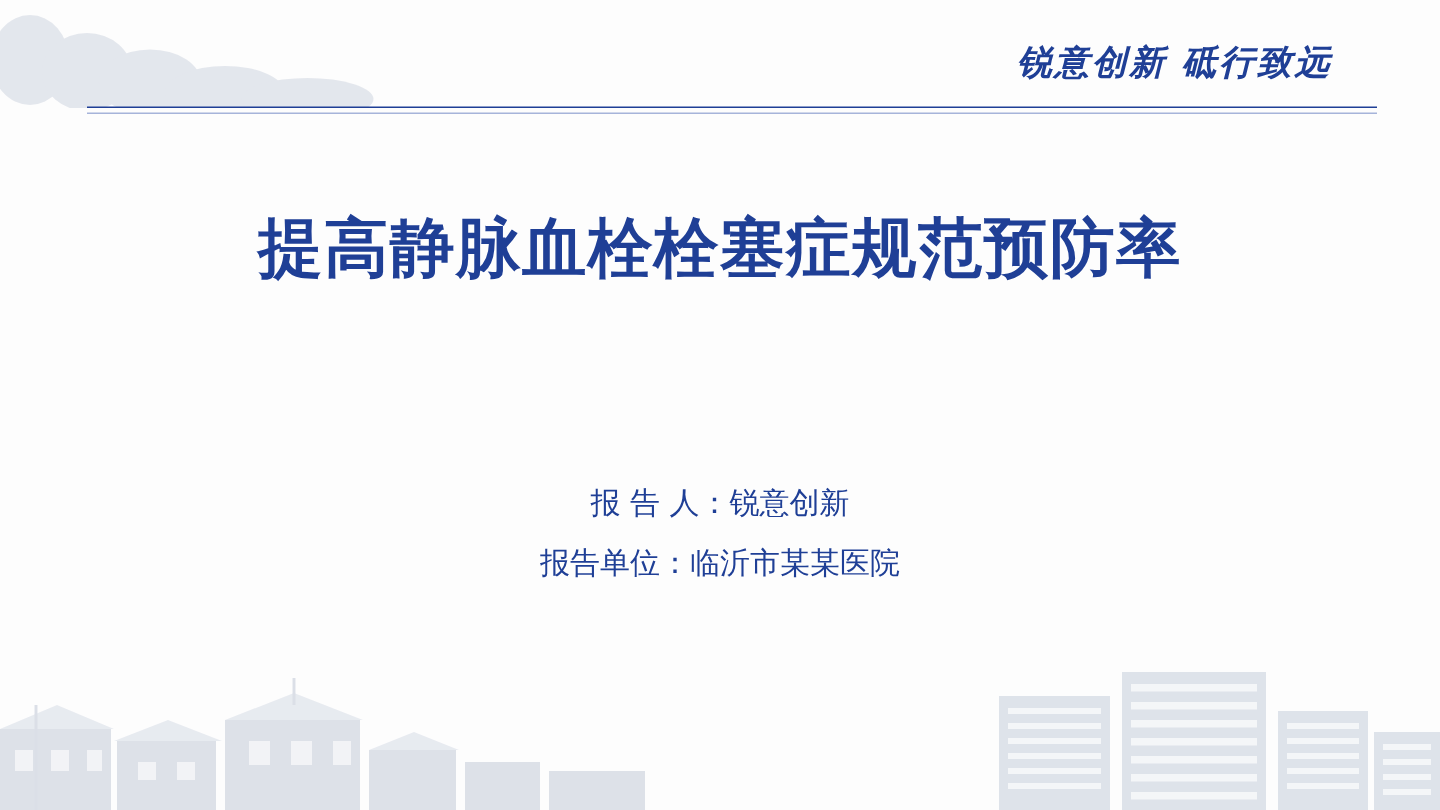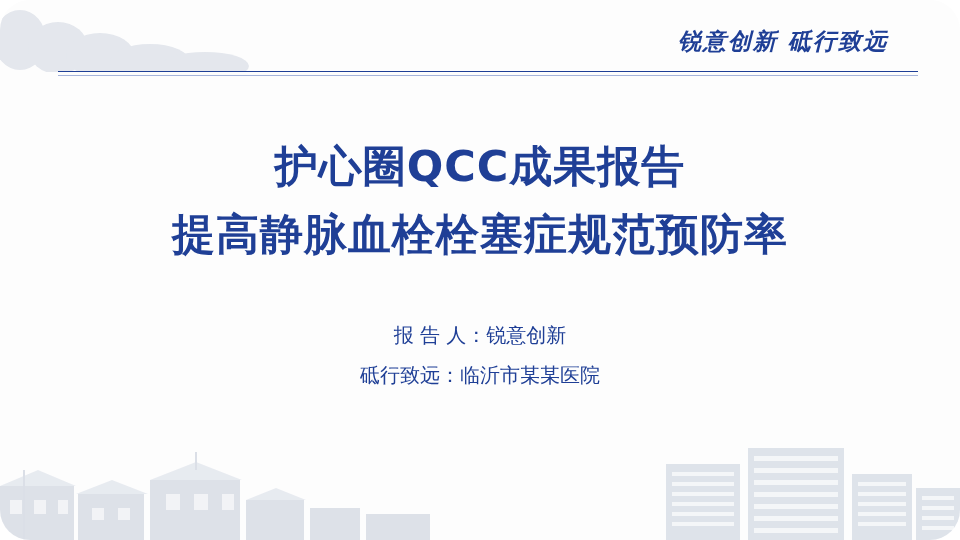--- a/index.html
+++ b/index.html
@@ -12,21 +12,20 @@
     overflow: hidden;
     font-family: "Liberation Sans", sans-serif;
     background: #ffffff;
   }
   .slide {
     position: relative;
     width: 960px;
     height: 540px;
     background: #fdfdfd;
     overflow: hidden;
-    border-radius: 30px;
   }
 
   
   .bg-photo-left {
     position: absolute;
     left: 0;
     bottom: 0;
     width: 430px;
     height: 110px;
     opacity: 0.30;
@@ -207,26 +206,25 @@
       <rect x="262" y="86" width="32" height="4"></rect>
       <rect x="262" y="96" width="32" height="4"></rect>
     </g>
   </svg>
 
   <div class="header-slogan">锐意创新 砥行致远</div>
   <div class="header-rule"></div>
   <div class="header-rule thin2"></div>
 
   <div class="title-block">
-    <div class="title-main">护心圈QCC成果报告</div>
     <div class="title-sub">提高静脉血栓栓塞症规范预防率</div>
   </div>
 
   <div class="meta-block">
     <div class="meta-row">
       <span class="lbl">报 告 人：</span><span class="val">锐意创新</span>
     </div>
     <div class="meta-row">
-      <span class="lbl">砥行致远：</span><span class="val">临沂市某某医院</span>
+      <span class="lbl">报告单位：</span><span class="val">临沂市某某医院</span>
     </div>
   </div>
 
 </div>
 
 </body></html>

